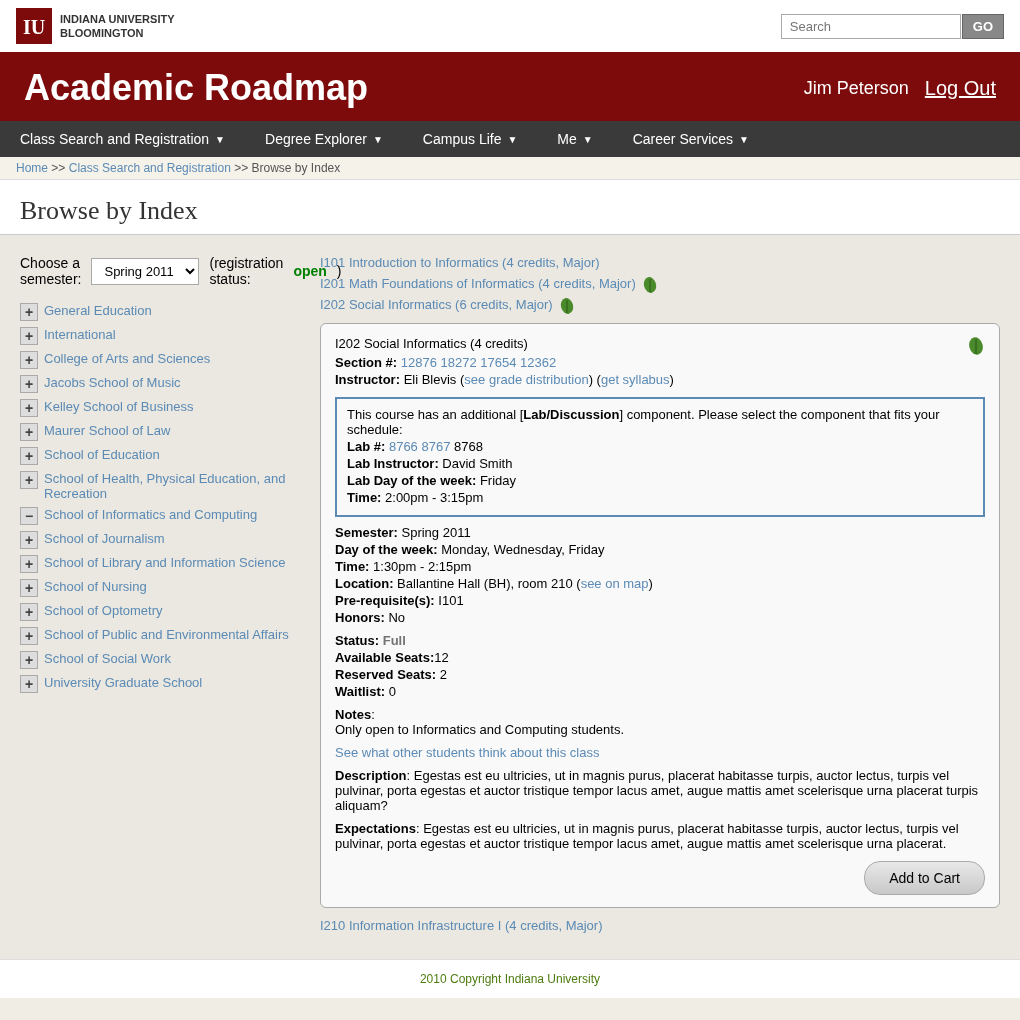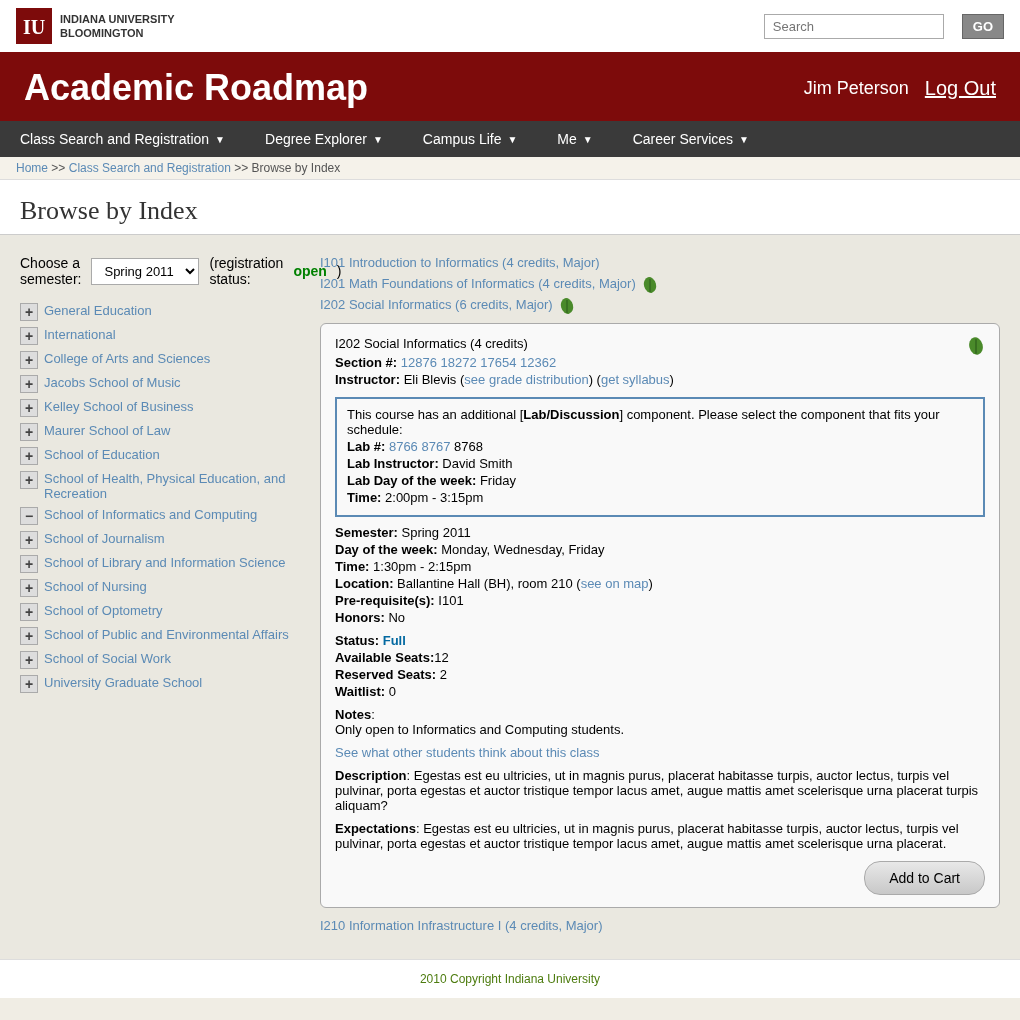--- a/index.html
+++ b/index.html
@@ -17,21 +17,21 @@
     #iu-logo {
       display: flex;
       align-items: center;
       gap: 8px;
     }
     #iu-trident {
       width: 36px;
       height: 36px;
     }
     #iu-name { font-size: 11px; font-weight: bold; color: #333; line-height: 1.3; }
-    #search-area { display: flex; gap: 18px; align-items: center; justify-content: flex-end; }
+    #search-area { display: flex; gap: 1px; align-items: center; justify-content: flex-end; }
     #search-input {
       border: 1px solid #aaa;
       padding: 4px 8px;
       width: 180px;
       font-size: 13px;
       outline: none;
     }
     #search-btn {
       background: #888;
       color: #fff;
@@ -179,21 +179,21 @@
     
     #lab-box {
       border: 2px solid #5b8ab5;
       padding: 8px 10px;
       margin: 8px 0;
       font-size: 13px;
     }
     .lab-row { margin-bottom: 2px; }
 
     .card-info-row { font-size: 13px; margin-bottom: 2px; }
-    .status-full { color: #0369a1; font-weight: bold; }
+    .status-full { color: #737373; font-weight: bold; }
 
     .notes-section { margin: 8px 0; font-size: 13px; }
     .think-link { color: #5b8ab5; text-decoration: none; font-size: 13px; }
 
     .desc-section { font-size: 13px; margin: 8px 0; }
 
     .add-to-cart-row { display: flex; justify-content: flex-end; margin-top: 10px; }
     #add-to-cart-btn {
       background: linear-gradient(to bottom, #e8e8e8, #c8c8c8);
       border: 1px solid #aaa;

